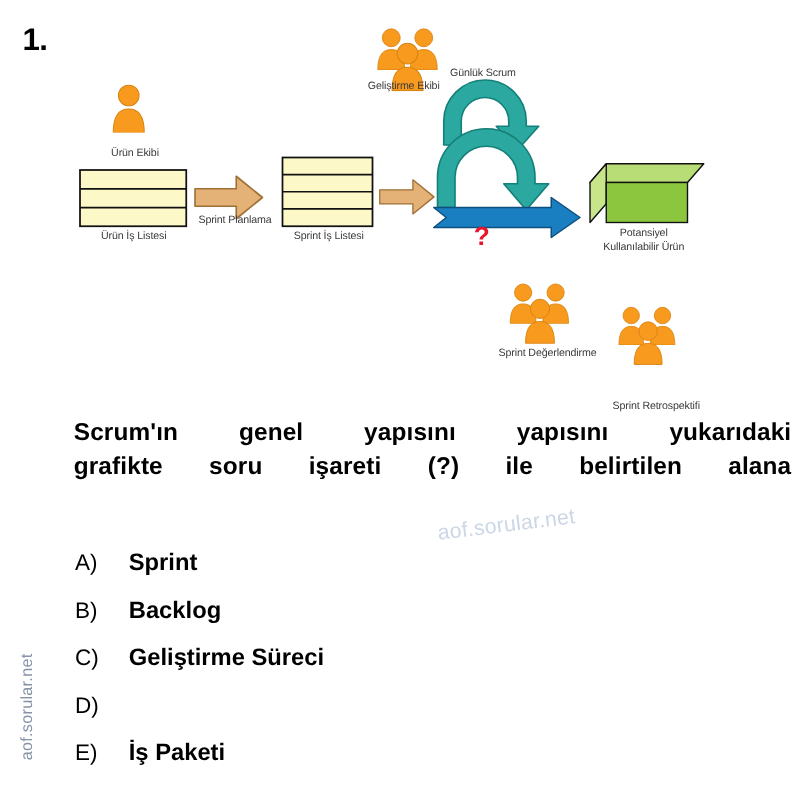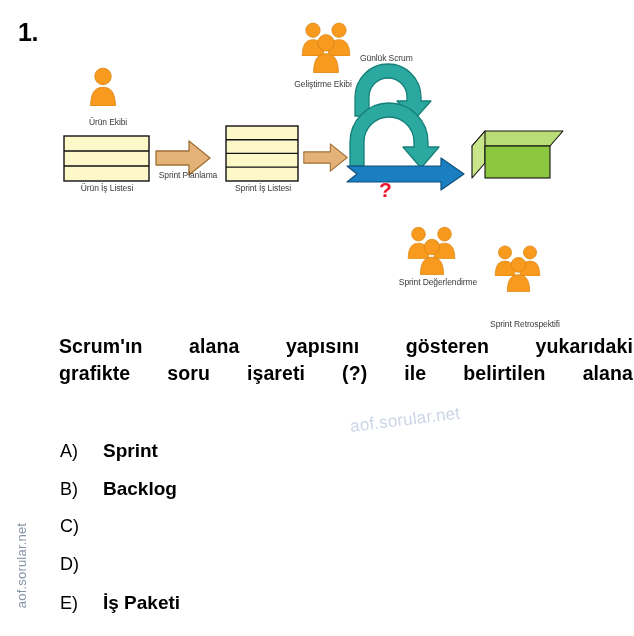--- a/index.html
+++ b/index.html
@@ -47,21 +47,21 @@
     line-height: 1.25;
     letter-spacing: -0.1px;
     white-space: nowrap;
   }
   .diag-label.wrap { white-space: normal; }
 
   #label-urun-sahibi  { left: 62px;  top: 117px; width: 92px; }
   #label-urun-listesi { left: 52px;  top: 183px; width: 110px; }
   #label-sprint-planlama { left: 148px; top: 170px; width: 80px; }
   #label-sprint-listesi  { left: 208px; top: 183px; width: 110px; }
-  #label-gelistirme-ekibi { left: 290px; top: 79px; width: 66px; }
+  #label-gelistirme-ekibi { left: 290px; top: 63px; width: 66px; }
   #label-gunluk-scrum { left: 360px; top: 53px; width: 80px; text-align: left; }
   #label-potansiyel { left: 473px; top: 181px; width: 84px; }
   #label-sprint-degerlendirme { left: 398px; top: 277px; width: 80px; }
   #label-sprint-retrospektifi { left: 487px; top: 295px; width: 76px; margin-top: 24px; }
 
   .qmark {
     position: absolute;
     left: 379px;
     top: 179px;
     font-size: 21px;
@@ -253,47 +253,49 @@
   <div class="diag-label" id="label-urun-listesi">Ürün İş Listesi</div>
 
   <div class="diag-label" id="label-sprint-planlama">Sprint Planlama</div>
 
   <div class="diag-label" id="label-sprint-listesi">Sprint İş Listesi</div>
 
   <div class="diag-label wrap" id="label-gelistirme-ekibi">Geliştirme Ekibi</div>
 
   <div class="diag-label" id="label-gunluk-scrum">Günlük Scrum</div>
 
+  <div class="diag-label wrap" id="label-potansiyel">Potansiyel Kullanılabilir Ürün</div>
 
   <div class="diag-label wrap" id="label-sprint-degerlendirme">Sprint Değerlendirme</div>
 
   <div class="diag-label wrap" id="label-sprint-retrospektifi">Sprint Retrospektifi</div>
 
   <div class="qmark">?</div>
 </div>
 
 <div id="question-text">
-  <span class="jl">Scrum'ın alana yapısını gösteren yukarıdaki</span>
+  <span class="jl">Scrum'ın genel yapısını yapısını yukarıdaki</span>
   <span class="jl">grafikte soru işareti (?) ile belirtilen alana</span>
 </div>
 
 <div id="options">
 
   <div class="option-row">
     <span class="option-letter">A)</span>
     <span class="option-label">Sprint</span>
   </div>
 
   <div class="option-row">
     <span class="option-letter">B)</span>
     <span class="option-label">Backlog</span>
   </div>
 
   <div class="option-row">
     <span class="option-letter">C)</span>
+    <span class="option-label">Geliştirme Süreci</span>
   </div>
 
   <div class="option-row">
     <span class="option-letter">D)</span>
   </div>
 
   <div class="option-row">
     <span class="option-letter">E)</span>
     <span class="option-label">İş Paketi</span>
   </div>

